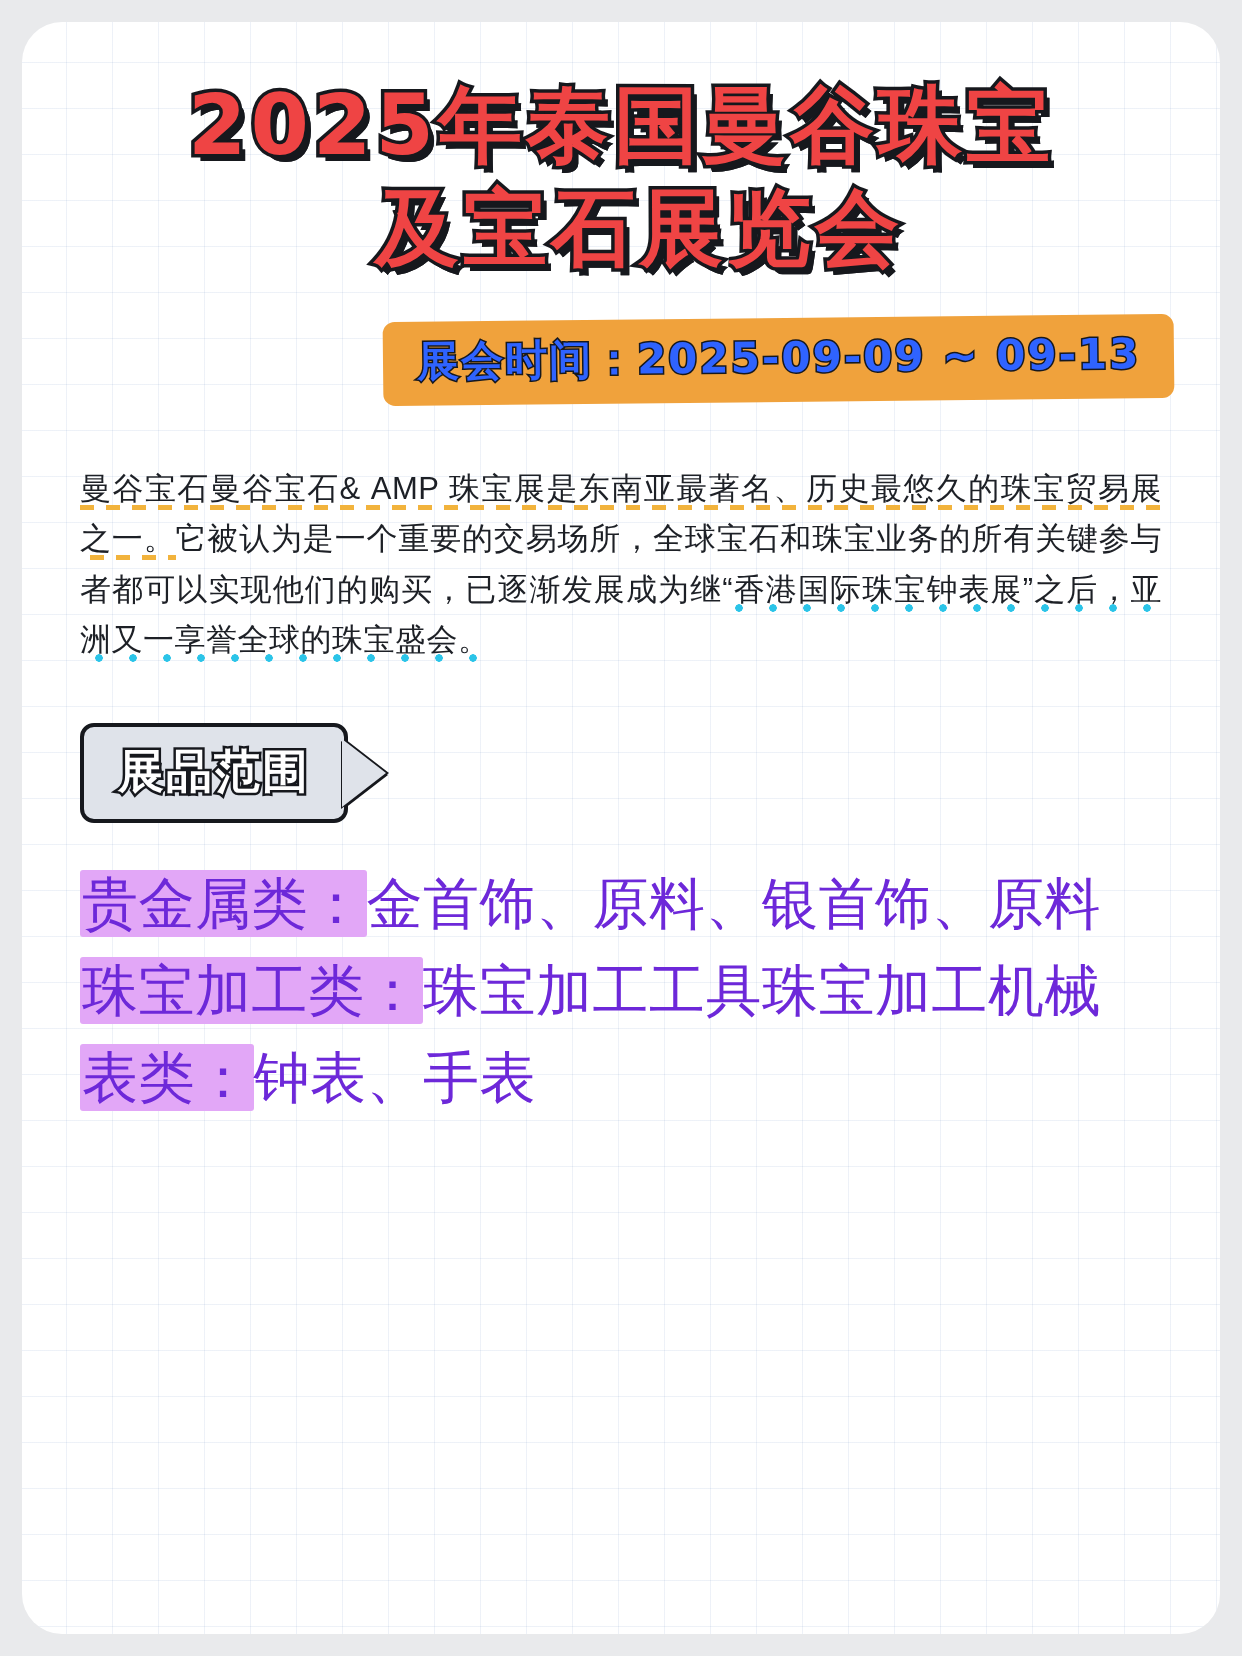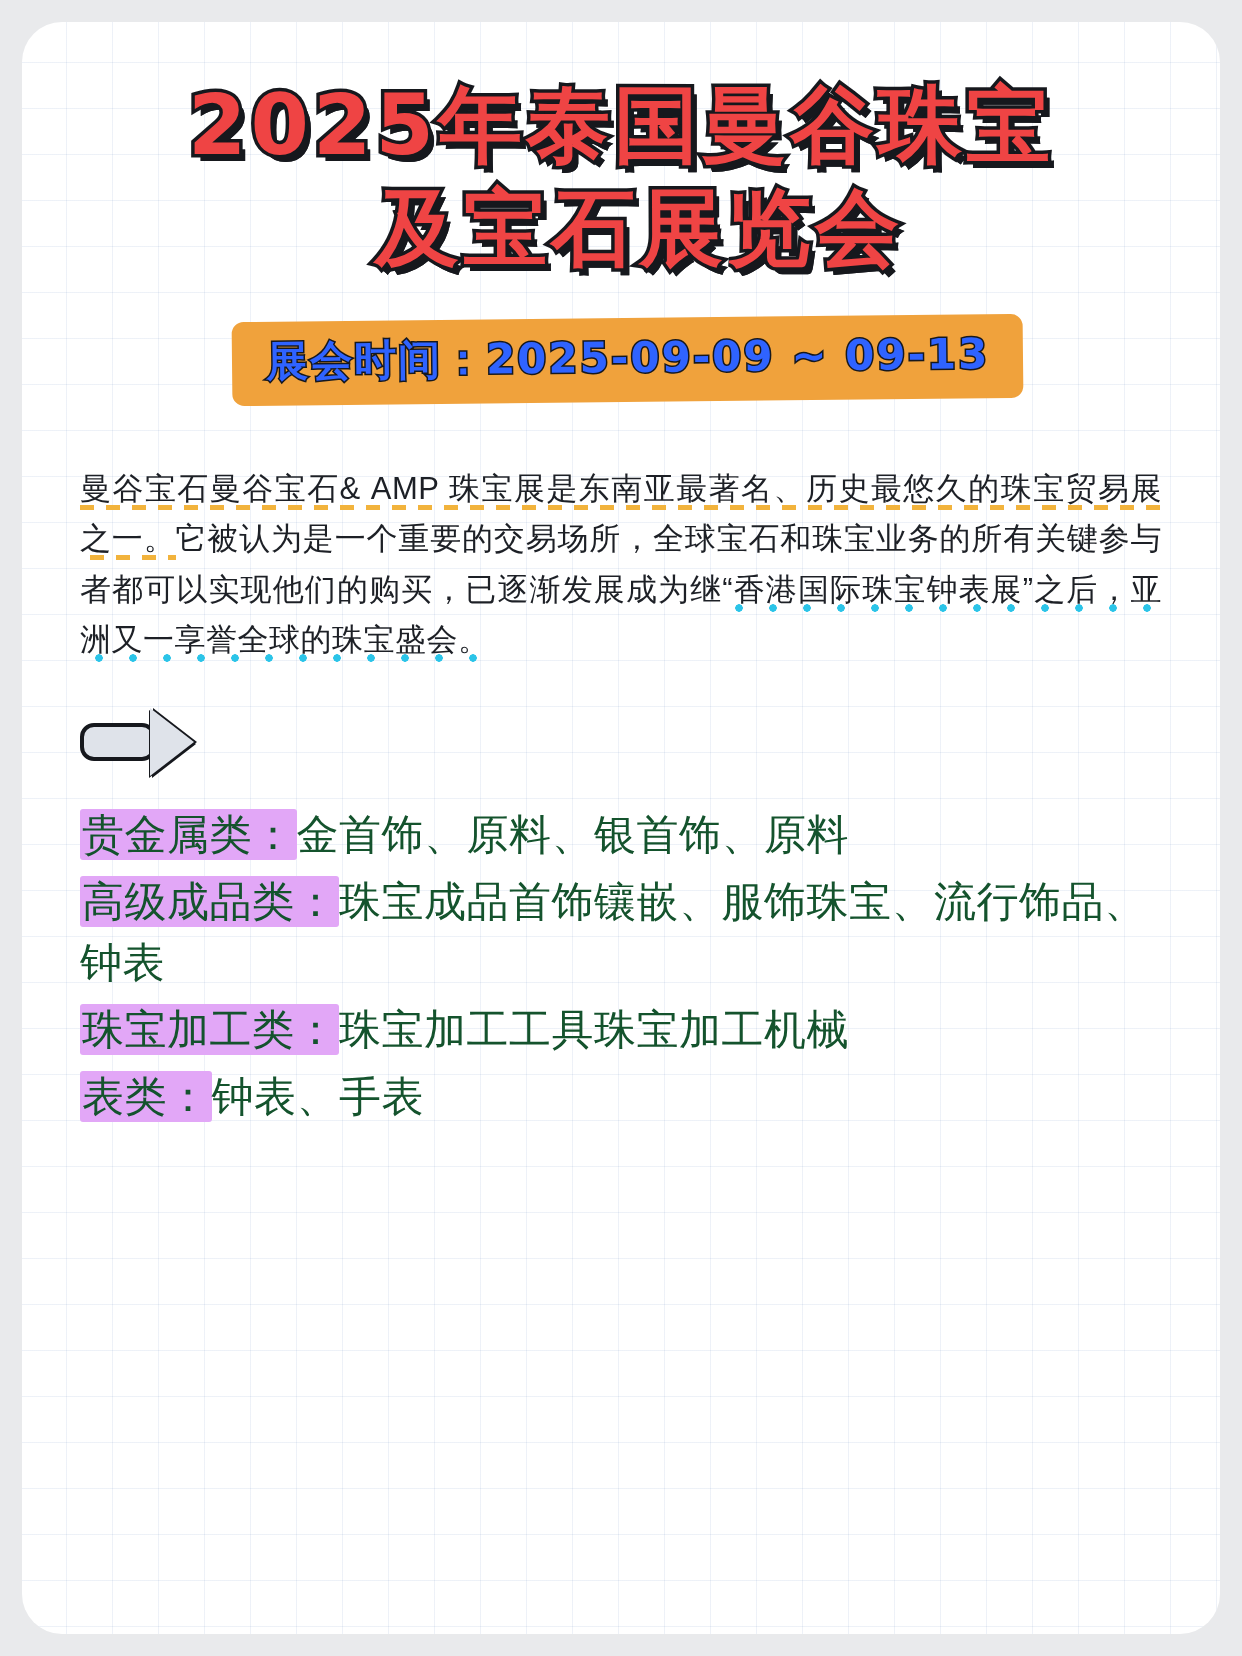--- a/index.html
+++ b/index.html
@@ -58,21 +58,21 @@
     paint-order: stroke fill;
     text-shadow:
        6px 7px 0 #16181d,
        6px 7px 0 #16181d;
   }
   .title-line + .title-line { margin-top: 4px; margin-left: 36px; }
 
   
   .date-banner-wrap {
     display: flex;
-    justify-content: center;
+    justify-content: flex-end;
     margin-top: 40px;
     margin-left: 13px;
   }
   .date-banner {
     position: relative;
     background: #f0a23c;
     border-radius: 12px;
     padding: 12px 34px 16px 34px;
     transform: rotate(-0.6deg);
   }
@@ -145,23 +145,23 @@
     border-bottom: 34px solid transparent;
     border-left: 44px solid #dfe3ea;
     filter: drop-shadow(3px 0 0 #16181d) drop-shadow(-1px 2px 0 #16181d);
   }
 
   
   .scope-list {
     margin: 30px 12px 0 12px;
   }
   .scope-row {
-    font-size: 42px;
+    font-size: 56px;
     line-height: 1.45;
-    color: #14532d;
+    color: #6d28d9;
     margin-bottom: 6px;
     letter-spacing: 0.5px;
   }
   .scope-label {
     background: #e2a7f7;
     padding: 2px 2px 2px 2px;
     border-radius: 3px;
     font-weight: 500;
   }
   .scope-val { }
@@ -188,36 +188,34 @@
         <div class="date-text">展会时间：2025-09-09 ~ 09-13</div>
       </div>
     </div>
 
     
     <div class="para"><span class="hl-dash">曼谷宝石曼谷宝石&amp; AMP 珠宝展是东南亚最著名、历史最悠久的珠宝贸易展之一。</span><span>它被认为是一个重要的交易场所，全球宝石和珠宝业务的所有关键参与者都可以实现他们的购买，已逐渐发展成为继</span><span class="hl-dot">“香港国际珠宝钟表展”之后，亚洲又一享誉全球的珠宝盛会。</span></div>
 
     
     <div class="section-tag-wrap">
       <div class="section-tag">
+        <span class="tag-text">展品范围</span>
         <span class="tag-arrow"></span>
       </div>
     </div>
 
     
     <div class="scope-list">
 
       <div class="scope-row">
         <span class="scope-label">贵金属类：</span><span class="scope-val">金首饰、原料、银首饰、原料</span>
       </div>
 
 
 
-      <div class="scope-row">
-        <span class="scope-label">高级成品类：</span><span class="scope-val">珠宝成品首饰镶嵌、服饰珠宝、流行饰品、钟表</span>
-      </div>
 
       <div class="scope-row">
         <span class="scope-label">珠宝加工类：</span><span class="scope-val">珠宝加工工具珠宝加工机械</span>
       </div>
 
       <div class="scope-row">
         <span class="scope-label">表类：</span><span class="scope-val">钟表、手表</span>
       </div>
 
 

